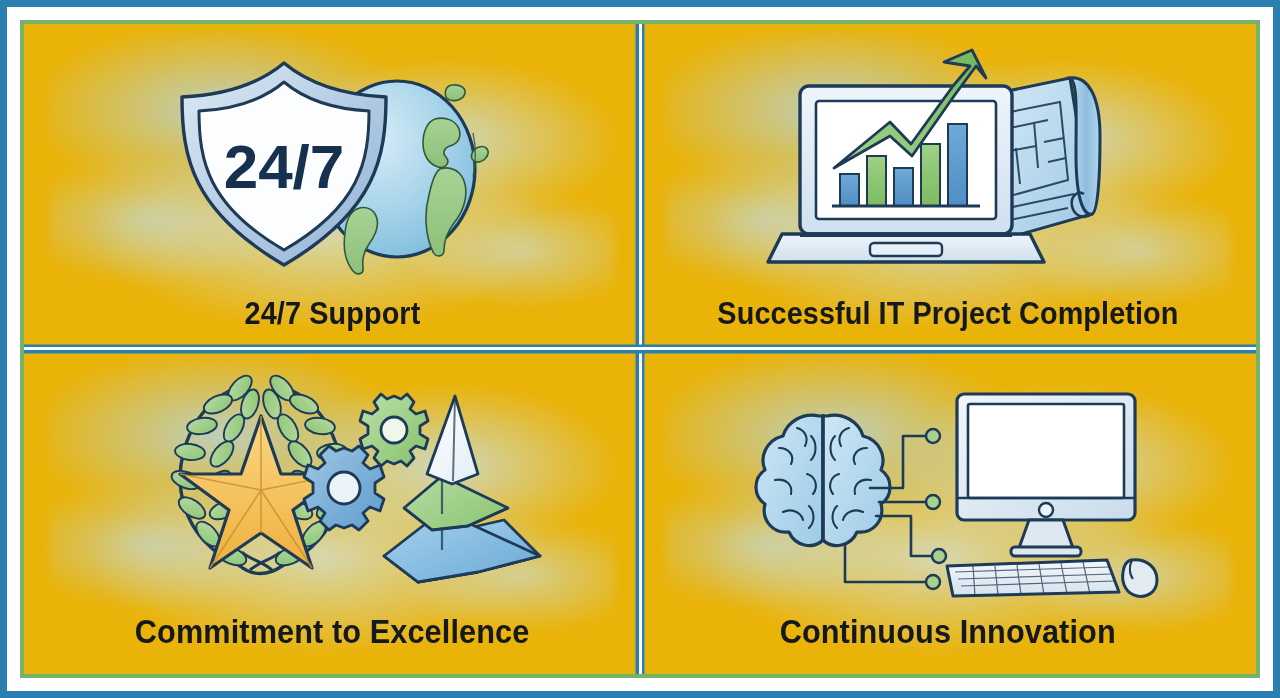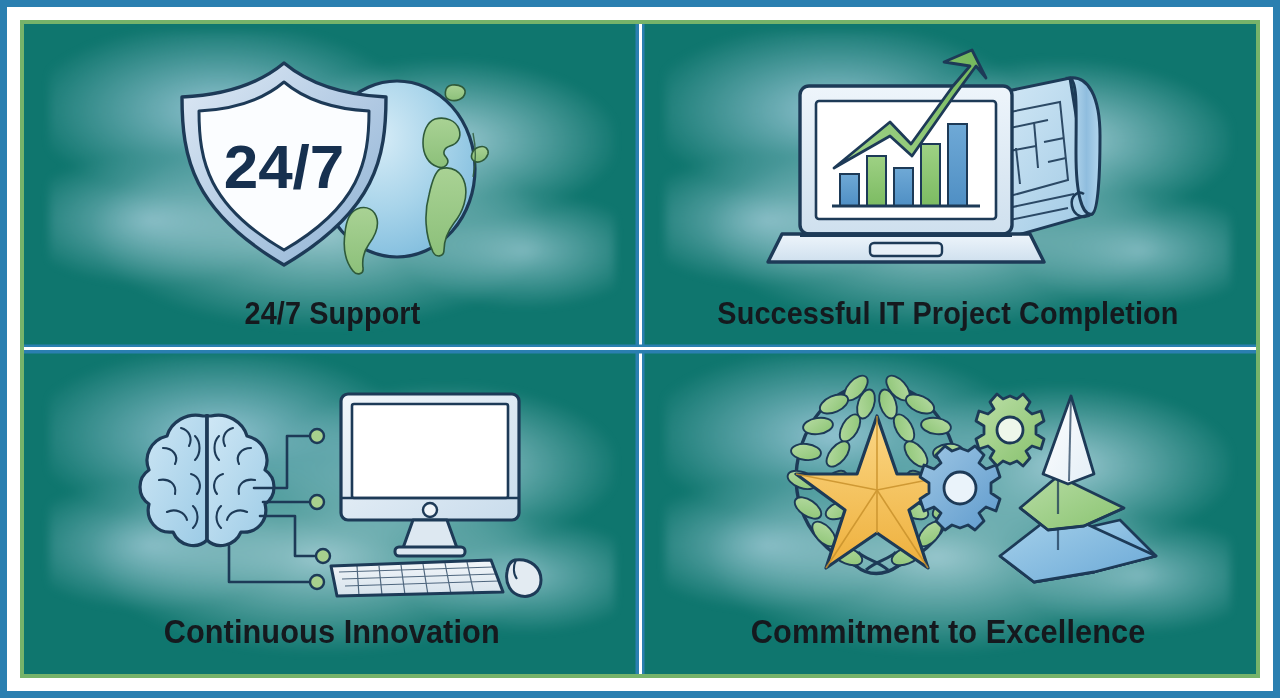--- a/index.html
+++ b/index.html
@@ -28,21 +28,21 @@
   .grid{
     position:absolute;left:17px;top:17px;right:17px;bottom:17px;
     display:grid;
     grid-template-columns:1fr 1fr;
     grid-template-rows:1fr 1fr;
   }
   .panel{
     position:relative;overflow:hidden;
     display:flex;flex-direction:column;
     align-items:center;justify-content:flex-start;
-    background:#0f766e;
+    background:#eab308;
   }
   
   .wash{
     position:absolute;left:4%;top:2%;width:92%;height:94%;
     background:
       radial-gradient(ellipse 52% 44% at 30% 26%, rgba(178,214,233,.80) 0%, rgba(178,214,233,0) 66%),
       radial-gradient(ellipse 46% 40% at 70% 36%, rgba(198,226,240,.78) 0%, rgba(198,226,240,0) 68%),
       radial-gradient(ellipse 58% 46% at 48% 66%, rgba(206,230,242,.72) 0%, rgba(206,230,242,0) 70%),
       radial-gradient(ellipse 34% 30% at 18% 62%, rgba(186,219,236,.62) 0%, rgba(186,219,236,0) 72%),
       radial-gradient(ellipse 30% 26% at 84% 72%, rgba(196,226,240,.58) 0%, rgba(196,226,240,0) 74%);
@@ -212,20 +212,149 @@
             <path d="M86 124 L142 78 L163 100 L205 42 L222 22
                      L196 18 L224 6 L238 34 L228 22 L206 52 L164 112 L142 92 Z" fill="url(#arrowG)" stroke="#1d3a57" stroke-width="2.8" stroke-linejoin="round"></path>
 
             <path d="M34 190 L282 190 L296 218 L20 218 Z" fill="url(#lapBase)" stroke="#1d3a57" stroke-width="3.4" stroke-linejoin="round"></path>
             <path d="M52 192 L264 192" stroke="#1d3a57" stroke-width="2.2"></path>
             <rect x="122" y="199" width="72" height="13" rx="4" fill="#e7f0f8" stroke="#1d3a57" stroke-width="2.4"></rect>
           </g>
         </svg>
       </div>
       <div class="caption">Successful IT Project Completion</div>
+    </div>
+
+    <div class="panel p3">
+      <div class="wash"></div>
+      <div class="art">
+        <svg viewBox="0 0 420 230" width="420" height="230" aria-hidden="true">
+          <defs>
+            <linearGradient id="starG" x1="0" y1="0" x2="0" y2="1">
+              <stop offset="0" stop-color="#fbd786"></stop>
+              <stop offset="100%" stop-color="#eeb03c"></stop>
+            </linearGradient>
+            <linearGradient id="leafG" x1="0" y1="0" x2="1" y2="1">
+              <stop offset="0" stop-color="#b6dba2"></stop>
+              <stop offset="100%" stop-color="#8cc474"></stop>
+            </linearGradient>
+            <linearGradient id="gearBlue" x1="0" y1="0" x2="1" y2="1">
+              <stop offset="0" stop-color="#9ec6e4"></stop>
+              <stop offset="100%" stop-color="#5f9bcd"></stop>
+            </linearGradient>
+            <linearGradient id="gearGreen" x1="0" y1="0" x2="1" y2="1">
+              <stop offset="0" stop-color="#bde0a8"></stop>
+              <stop offset="100%" stop-color="#86c06c"></stop>
+            </linearGradient>
+            <linearGradient id="pyrGreen" x1="0" y1="0" x2="1" y2="1">
+              <stop offset="0" stop-color="#b7dca4"></stop>
+              <stop offset="100%" stop-color="#8ac471"></stop>
+            </linearGradient>
+            <linearGradient id="pyrBlue" x1="0" y1="0" x2="1" y2="1">
+              <stop offset="0" stop-color="#a9d3ec"></stop>
+              <stop offset="100%" stop-color="#6aa8d6"></stop>
+            </linearGradient>
+            <linearGradient id="pyrWhite" x1="0" y1="0" x2="1" y2="1">
+              <stop offset="0" stop-color="#ffffff"></stop>
+              <stop offset="100%" stop-color="#e3eef6"></stop>
+            </linearGradient>
+            <g id="leafL">
+              <ellipse cx="0" cy="0" rx="15" ry="8" fill="url(#leafG)" stroke="#1d3a57" stroke-width="1.9"></ellipse>
+            </g>
+          </defs>
+
+          <g>
+            <path d="M118 196 C58 170 44 106 72 56 C84 34 104 20 124 14" fill="none" stroke="#1d3a57" stroke-width="3.4" stroke-linecap="round"></path>
+            <path d="M160 196 C220 170 234 106 206 56 C194 34 174 20 154 14" fill="none" stroke="#1d3a57" stroke-width="3.4" stroke-linecap="round"></path>
+            <path d="M118 196 C130 206 146 206 160 196" fill="none" stroke="#1d3a57" stroke-width="3.4"></path>
+            <path d="M128 200 C140 190 150 190 158 182" fill="none" stroke="#1d3a57" stroke-width="3"></path>
+            <path d="M150 200 C138 190 128 190 120 182" fill="none" stroke="#1d3a57" stroke-width="3"></path>
+
+            <g>
+              <use href="#leafL" transform="translate(118,18) rotate(-48)"></use>
+              <use href="#leafL" transform="translate(96,34) rotate(-24)"></use>
+              <use href="#leafL" transform="translate(128,34) rotate(-72)"></use>
+              <use href="#leafL" transform="translate(80,56) rotate(-8)"></use>
+              <use href="#leafL" transform="translate(112,58) rotate(-60)"></use>
+              <use href="#leafL" transform="translate(68,82) rotate(6)"></use>
+              <use href="#leafL" transform="translate(100,84) rotate(-50)"></use>
+              <use href="#leafL" transform="translate(64,110) rotate(20)"></use>
+              <use href="#leafL" transform="translate(96,112) rotate(-38)"></use>
+              <use href="#leafL" transform="translate(70,138) rotate(34)"></use>
+              <use href="#leafL" transform="translate(102,140) rotate(-22)"></use>
+              <use href="#leafL" transform="translate(86,164) rotate(48)"></use>
+              <use href="#leafL" transform="translate(116,166) rotate(-6)"></use>
+              <use href="#leafL" transform="translate(110,186) rotate(22)"></use>
+            </g>
+
+            <g transform="translate(278,0) scale(-1,1)">
+              <use href="#leafL" transform="translate(118,18) rotate(-48)"></use>
+              <use href="#leafL" transform="translate(96,34) rotate(-24)"></use>
+              <use href="#leafL" transform="translate(128,34) rotate(-72)"></use>
+              <use href="#leafL" transform="translate(80,56) rotate(-8)"></use>
+              <use href="#leafL" transform="translate(112,58) rotate(-60)"></use>
+              <use href="#leafL" transform="translate(68,82) rotate(6)"></use>
+              <use href="#leafL" transform="translate(100,84) rotate(-50)"></use>
+              <use href="#leafL" transform="translate(64,110) rotate(20)"></use>
+              <use href="#leafL" transform="translate(96,112) rotate(-38)"></use>
+              <use href="#leafL" transform="translate(70,138) rotate(34)"></use>
+              <use href="#leafL" transform="translate(102,140) rotate(-22)"></use>
+              <use href="#leafL" transform="translate(86,164) rotate(48)"></use>
+              <use href="#leafL" transform="translate(116,166) rotate(-6)"></use>
+              <use href="#leafL" transform="translate(110,186) rotate(22)"></use>
+            </g>
+          </g>
+
+          <g>
+            <path d="M139 46 L159 104 L220 104 L171 140 L190 198 L139 163 L88 198 L107 140 L58 104 L119 104 Z" fill="url(#starG)" stroke="#1d3a57" stroke-width="3.2" stroke-linejoin="round"></path>
+            <g stroke="#c9922c" stroke-width="1.6" fill="none" opacity=".85">
+              <path d="M139 46 L139 163"></path>
+                <path d="M139 120 L220 104"></path>
+              <path d="M139 120 L58 104"></path>
+                <path d="M139 120 L190 198"></path>
+              <path d="M139 120 L88 198"></path>
+            </g>
+          </g>
+
+          <g>
+            <g transform="translate(272,60)">
+              <path d="M0,-34 L7,-31 L13,-36 L20,-28 L16,-21 L22,-16 L31,-19 L34,-9 L26,-4
+                       L26,4 L34,9 L31,19 L22,16 L16,21 L20,28 L13,36 L7,31 L0,34
+                       L-7,31 L-13,36 L-20,28 L-16,21 L-22,16 L-31,19 L-34,9 L-26,4
+                       L-26,-4 L-34,-9 L-31,-19 L-22,-16 L-16,-21 L-20,-28 L-13,-36 L-7,-31 Z" fill="url(#gearGreen)" stroke="#1d3a57" stroke-width="2.8" stroke-linejoin="round"></path>
+              <circle cx="0" cy="0" r="13" fill="#eef7ea" stroke="#1d3a57" stroke-width="2.8"></circle>
+            </g>
+            <g transform="translate(222,118)">
+              <path d="M0,-40 L8,-37 L15,-42 L24,-33 L19,-25 L26,-19 L36,-23 L40,-11 L31,-5
+                       L31,5 L40,11 L36,23 L26,19 L19,25 L24,33 L15,42 L8,37 L0,40
+                       L-8,37 L-15,42 L-24,33 L-19,25 L-26,19 L-36,23 L-40,11 L-31,5
+                       L-31,-5 L-40,-11 L-36,-23 L-26,-19 L-19,-25 L-24,-33 L-15,-42 L-8,-37 Z" fill="url(#gearBlue)" stroke="#1d3a57" stroke-width="2.8" stroke-linejoin="round"></path>
+              <circle cx="0" cy="0" r="16" fill="#eaf3fa" stroke="#1d3a57" stroke-width="2.8"></circle>
+            </g>
+          </g>
+
+          <g>
+
+            <path d="M320 164 L382 150 L418 186 L356 202 Z" fill="url(#pyrBlue)" stroke="#1d3a57" stroke-width="2.8" stroke-linejoin="round"></path>
+            <path d="M262 186 L320 164 L356 202 L296 212 Z" fill="#b9dcf2" stroke="#1d3a57" stroke-width="2.8" stroke-linejoin="round"></path>
+            <path d="M262 186 L296 212 L356 202 L418 186" fill="none" stroke="#1d3a57" stroke-width="2.8"></path>
+            <path d="M262 186 L320 140 L418 186" fill="url(#pyrBlue)" stroke="#1d3a57" stroke-width="2.8" stroke-linejoin="round" opacity="0"></path>
+            <path d="M262 186 L320 141 L418 186 L356 202 L296 212 Z" fill="url(#pyrBlue)" stroke="#1d3a57" stroke-width="2.8" stroke-linejoin="round"></path>
+            <path d="M320 141 L320 180" stroke="#1d3a57" stroke-width="2.2" opacity=".75"></path>
+
+            <path d="M282 138 L320 106 L386 138 L346 156 L310 160 Z" fill="url(#pyrGreen)" stroke="#1d3a57" stroke-width="2.8" stroke-linejoin="round"></path>
+            <path d="M320 106 L320 144" stroke="#1d3a57" stroke-width="2.2" opacity=".75"></path>
+            <path d="M282 138 L310 160 L346 156 L386 138" fill="none" stroke="#1d3a57" stroke-width="2.6"></path>
+
+            <path d="M305 104 L333 26 L356 104 L330 114 Z" fill="url(#pyrWhite)" stroke="#1d3a57" stroke-width="2.8" stroke-linejoin="round"></path>
+            <path d="M333 26 L331 111" stroke="#1d3a57" stroke-width="2" opacity=".7"></path>
+          </g>
+        </svg>
+      </div>
+      <div class="caption">Commitment to Excellence</div>
     </div>
 
     <div class="panel p4">
       <div class="wash"></div>
       <div class="art">
         <svg viewBox="0 0 430 230" width="430" height="230" aria-hidden="true">
           <defs>
             <linearGradient id="brainG" x1="0" y1="0" x2="1" y2="1">
               <stop offset="0" stop-color="#cfe7f5"></stop>
               <stop offset="100%" stop-color="#9ccbe6"></stop>
@@ -306,145 +435,16 @@
           <g>
             <path d="M398 190 C414 188 424 198 424 210 C424 222 414 228 404 226
                      C394 224 388 214 390 202 C391 195 394 191 398 190 Z" fill="#e3ebf2" stroke="#1d3a57" stroke-width="3" stroke-linejoin="round"></path>
             <path d="M399 190 C396 196 396 204 400 209" fill="none" stroke="#1d3a57" stroke-width="2"></path>
           </g>
         </svg>
       </div>
       <div class="caption">Continuous Innovation</div>
     </div>
 
-    <div class="panel p3">
-      <div class="wash"></div>
-      <div class="art">
-        <svg viewBox="0 0 420 230" width="420" height="230" aria-hidden="true">
-          <defs>
-            <linearGradient id="starG" x1="0" y1="0" x2="0" y2="1">
-              <stop offset="0" stop-color="#fbd786"></stop>
-              <stop offset="100%" stop-color="#eeb03c"></stop>
-            </linearGradient>
-            <linearGradient id="leafG" x1="0" y1="0" x2="1" y2="1">
-              <stop offset="0" stop-color="#b6dba2"></stop>
-              <stop offset="100%" stop-color="#8cc474"></stop>
-            </linearGradient>
-            <linearGradient id="gearBlue" x1="0" y1="0" x2="1" y2="1">
-              <stop offset="0" stop-color="#9ec6e4"></stop>
-              <stop offset="100%" stop-color="#5f9bcd"></stop>
-            </linearGradient>
-            <linearGradient id="gearGreen" x1="0" y1="0" x2="1" y2="1">
-              <stop offset="0" stop-color="#bde0a8"></stop>
-              <stop offset="100%" stop-color="#86c06c"></stop>
-            </linearGradient>
-            <linearGradient id="pyrGreen" x1="0" y1="0" x2="1" y2="1">
-              <stop offset="0" stop-color="#b7dca4"></stop>
-              <stop offset="100%" stop-color="#8ac471"></stop>
-            </linearGradient>
-            <linearGradient id="pyrBlue" x1="0" y1="0" x2="1" y2="1">
-              <stop offset="0" stop-color="#a9d3ec"></stop>
-              <stop offset="100%" stop-color="#6aa8d6"></stop>
-            </linearGradient>
-            <linearGradient id="pyrWhite" x1="0" y1="0" x2="1" y2="1">
-              <stop offset="0" stop-color="#ffffff"></stop>
-              <stop offset="100%" stop-color="#e3eef6"></stop>
-            </linearGradient>
-            <g id="leafL">
-              <ellipse cx="0" cy="0" rx="15" ry="8" fill="url(#leafG)" stroke="#1d3a57" stroke-width="1.9"></ellipse>
-            </g>
-          </defs>
-
-          <g>
-            <path d="M118 196 C58 170 44 106 72 56 C84 34 104 20 124 14" fill="none" stroke="#1d3a57" stroke-width="3.4" stroke-linecap="round"></path>
-            <path d="M160 196 C220 170 234 106 206 56 C194 34 174 20 154 14" fill="none" stroke="#1d3a57" stroke-width="3.4" stroke-linecap="round"></path>
-            <path d="M118 196 C130 206 146 206 160 196" fill="none" stroke="#1d3a57" stroke-width="3.4"></path>
-            <path d="M128 200 C140 190 150 190 158 182" fill="none" stroke="#1d3a57" stroke-width="3"></path>
-            <path d="M150 200 C138 190 128 190 120 182" fill="none" stroke="#1d3a57" stroke-width="3"></path>
-
-            <g>
-              <use href="#leafL" transform="translate(118,18) rotate(-48)"></use>
-              <use href="#leafL" transform="translate(96,34) rotate(-24)"></use>
-              <use href="#leafL" transform="translate(128,34) rotate(-72)"></use>
-              <use href="#leafL" transform="translate(80,56) rotate(-8)"></use>
-              <use href="#leafL" transform="translate(112,58) rotate(-60)"></use>
-              <use href="#leafL" transform="translate(68,82) rotate(6)"></use>
-              <use href="#leafL" transform="translate(100,84) rotate(-50)"></use>
-              <use href="#leafL" transform="translate(64,110) rotate(20)"></use>
-              <use href="#leafL" transform="translate(96,112) rotate(-38)"></use>
-              <use href="#leafL" transform="translate(70,138) rotate(34)"></use>
-              <use href="#leafL" transform="translate(102,140) rotate(-22)"></use>
-              <use href="#leafL" transform="translate(86,164) rotate(48)"></use>
-              <use href="#leafL" transform="translate(116,166) rotate(-6)"></use>
-              <use href="#leafL" transform="translate(110,186) rotate(22)"></use>
-            </g>
-
-            <g transform="translate(278,0) scale(-1,1)">
-              <use href="#leafL" transform="translate(118,18) rotate(-48)"></use>
-              <use href="#leafL" transform="translate(96,34) rotate(-24)"></use>
-              <use href="#leafL" transform="translate(128,34) rotate(-72)"></use>
-              <use href="#leafL" transform="translate(80,56) rotate(-8)"></use>
-              <use href="#leafL" transform="translate(112,58) rotate(-60)"></use>
-              <use href="#leafL" transform="translate(68,82) rotate(6)"></use>
-              <use href="#leafL" transform="translate(100,84) rotate(-50)"></use>
-              <use href="#leafL" transform="translate(64,110) rotate(20)"></use>
-              <use href="#leafL" transform="translate(96,112) rotate(-38)"></use>
-              <use href="#leafL" transform="translate(70,138) rotate(34)"></use>
-              <use href="#leafL" transform="translate(102,140) rotate(-22)"></use>
-              <use href="#leafL" transform="translate(86,164) rotate(48)"></use>
-              <use href="#leafL" transform="translate(116,166) rotate(-6)"></use>
-              <use href="#leafL" transform="translate(110,186) rotate(22)"></use>
-            </g>
-          </g>
-
-          <g>
-            <path d="M139 46 L159 104 L220 104 L171 140 L190 198 L139 163 L88 198 L107 140 L58 104 L119 104 Z" fill="url(#starG)" stroke="#1d3a57" stroke-width="3.2" stroke-linejoin="round"></path>
-            <g stroke="#c9922c" stroke-width="1.6" fill="none" opacity=".85">
-              <path d="M139 46 L139 163"></path>
-                <path d="M139 120 L220 104"></path>
-              <path d="M139 120 L58 104"></path>
-                <path d="M139 120 L190 198"></path>
-              <path d="M139 120 L88 198"></path>
-            </g>
-          </g>
-
-          <g>
-            <g transform="translate(272,60)">
-              <path d="M0,-34 L7,-31 L13,-36 L20,-28 L16,-21 L22,-16 L31,-19 L34,-9 L26,-4
-                       L26,4 L34,9 L31,19 L22,16 L16,21 L20,28 L13,36 L7,31 L0,34
-                       L-7,31 L-13,36 L-20,28 L-16,21 L-22,16 L-31,19 L-34,9 L-26,4
-                       L-26,-4 L-34,-9 L-31,-19 L-22,-16 L-16,-21 L-20,-28 L-13,-36 L-7,-31 Z" fill="url(#gearGreen)" stroke="#1d3a57" stroke-width="2.8" stroke-linejoin="round"></path>
-              <circle cx="0" cy="0" r="13" fill="#eef7ea" stroke="#1d3a57" stroke-width="2.8"></circle>
-            </g>
-            <g transform="translate(222,118)">
-              <path d="M0,-40 L8,-37 L15,-42 L24,-33 L19,-25 L26,-19 L36,-23 L40,-11 L31,-5
-                       L31,5 L40,11 L36,23 L26,19 L19,25 L24,33 L15,42 L8,37 L0,40
-                       L-8,37 L-15,42 L-24,33 L-19,25 L-26,19 L-36,23 L-40,11 L-31,5
-                       L-31,-5 L-40,-11 L-36,-23 L-26,-19 L-19,-25 L-24,-33 L-15,-42 L-8,-37 Z" fill="url(#gearBlue)" stroke="#1d3a57" stroke-width="2.8" stroke-linejoin="round"></path>
-              <circle cx="0" cy="0" r="16" fill="#eaf3fa" stroke="#1d3a57" stroke-width="2.8"></circle>
-            </g>
-          </g>
-
-          <g>
-
-            <path d="M320 164 L382 150 L418 186 L356 202 Z" fill="url(#pyrBlue)" stroke="#1d3a57" stroke-width="2.8" stroke-linejoin="round"></path>
-            <path d="M262 186 L320 164 L356 202 L296 212 Z" fill="#b9dcf2" stroke="#1d3a57" stroke-width="2.8" stroke-linejoin="round"></path>
-            <path d="M262 186 L296 212 L356 202 L418 186" fill="none" stroke="#1d3a57" stroke-width="2.8"></path>
-            <path d="M262 186 L320 140 L418 186" fill="url(#pyrBlue)" stroke="#1d3a57" stroke-width="2.8" stroke-linejoin="round" opacity="0"></path>
-            <path d="M262 186 L320 141 L418 186 L356 202 L296 212 Z" fill="url(#pyrBlue)" stroke="#1d3a57" stroke-width="2.8" stroke-linejoin="round"></path>
-            <path d="M320 141 L320 180" stroke="#1d3a57" stroke-width="2.2" opacity=".75"></path>
-
-            <path d="M282 138 L320 106 L386 138 L346 156 L310 160 Z" fill="url(#pyrGreen)" stroke="#1d3a57" stroke-width="2.8" stroke-linejoin="round"></path>
-            <path d="M320 106 L320 144" stroke="#1d3a57" stroke-width="2.2" opacity=".75"></path>
-            <path d="M282 138 L310 160 L346 156 L386 138" fill="none" stroke="#1d3a57" stroke-width="2.6"></path>
-
-            <path d="M305 104 L333 26 L356 104 L330 114 Z" fill="url(#pyrWhite)" stroke="#1d3a57" stroke-width="2.8" stroke-linejoin="round"></path>
-            <path d="M333 26 L331 111" stroke="#1d3a57" stroke-width="2" opacity=".7"></path>
-          </g>
-        </svg>
-      </div>
-      <div class="caption">Commitment to Excellence</div>
-    </div>
-
     <div class="div-v"></div>
     <div class="div-h"></div>
   </div>
 </div>
 
 </body></html>

